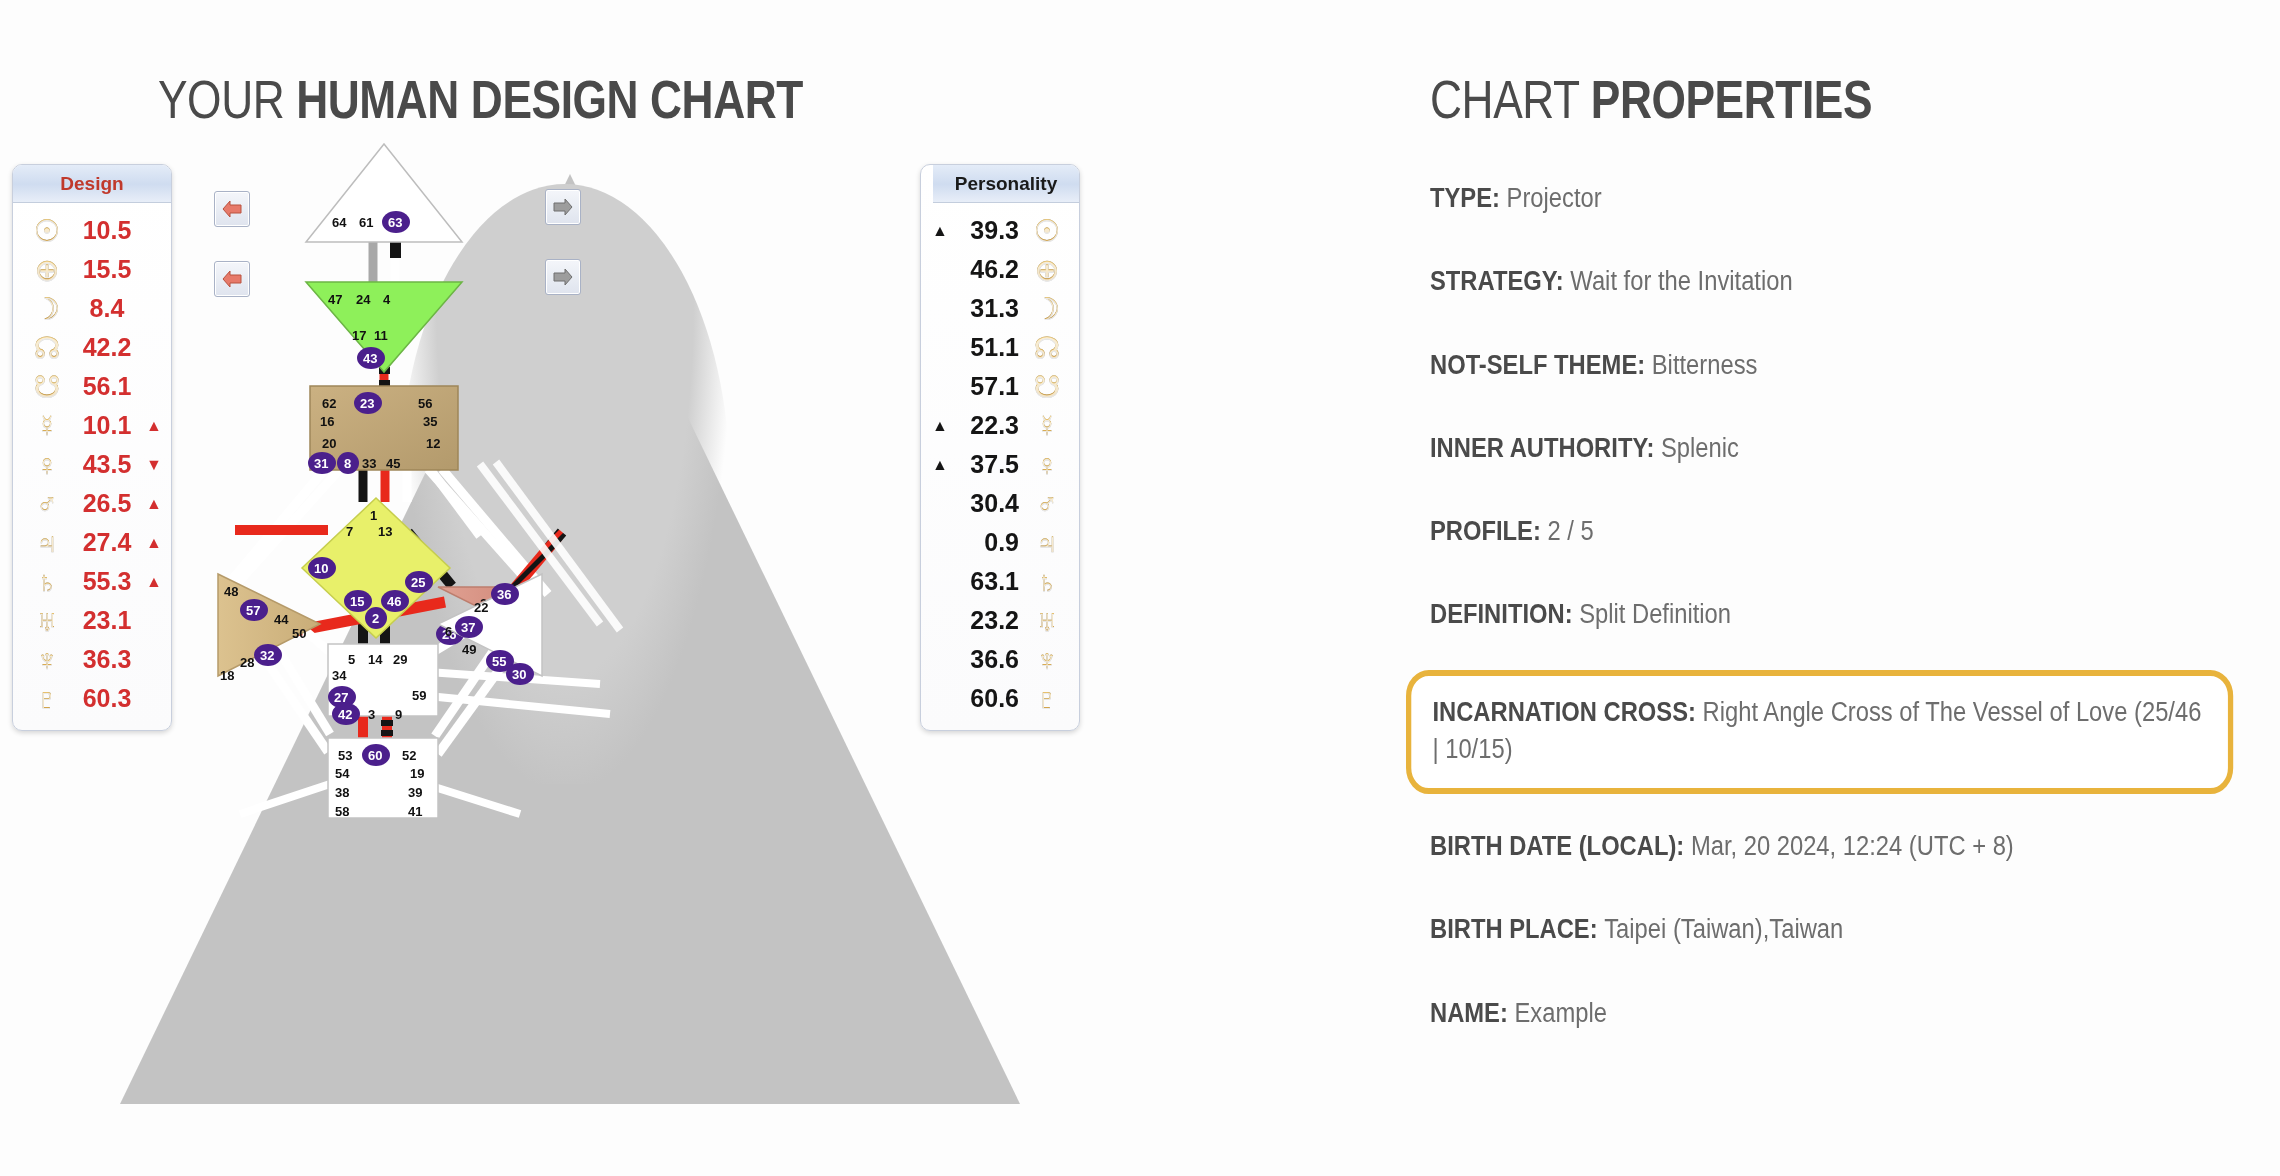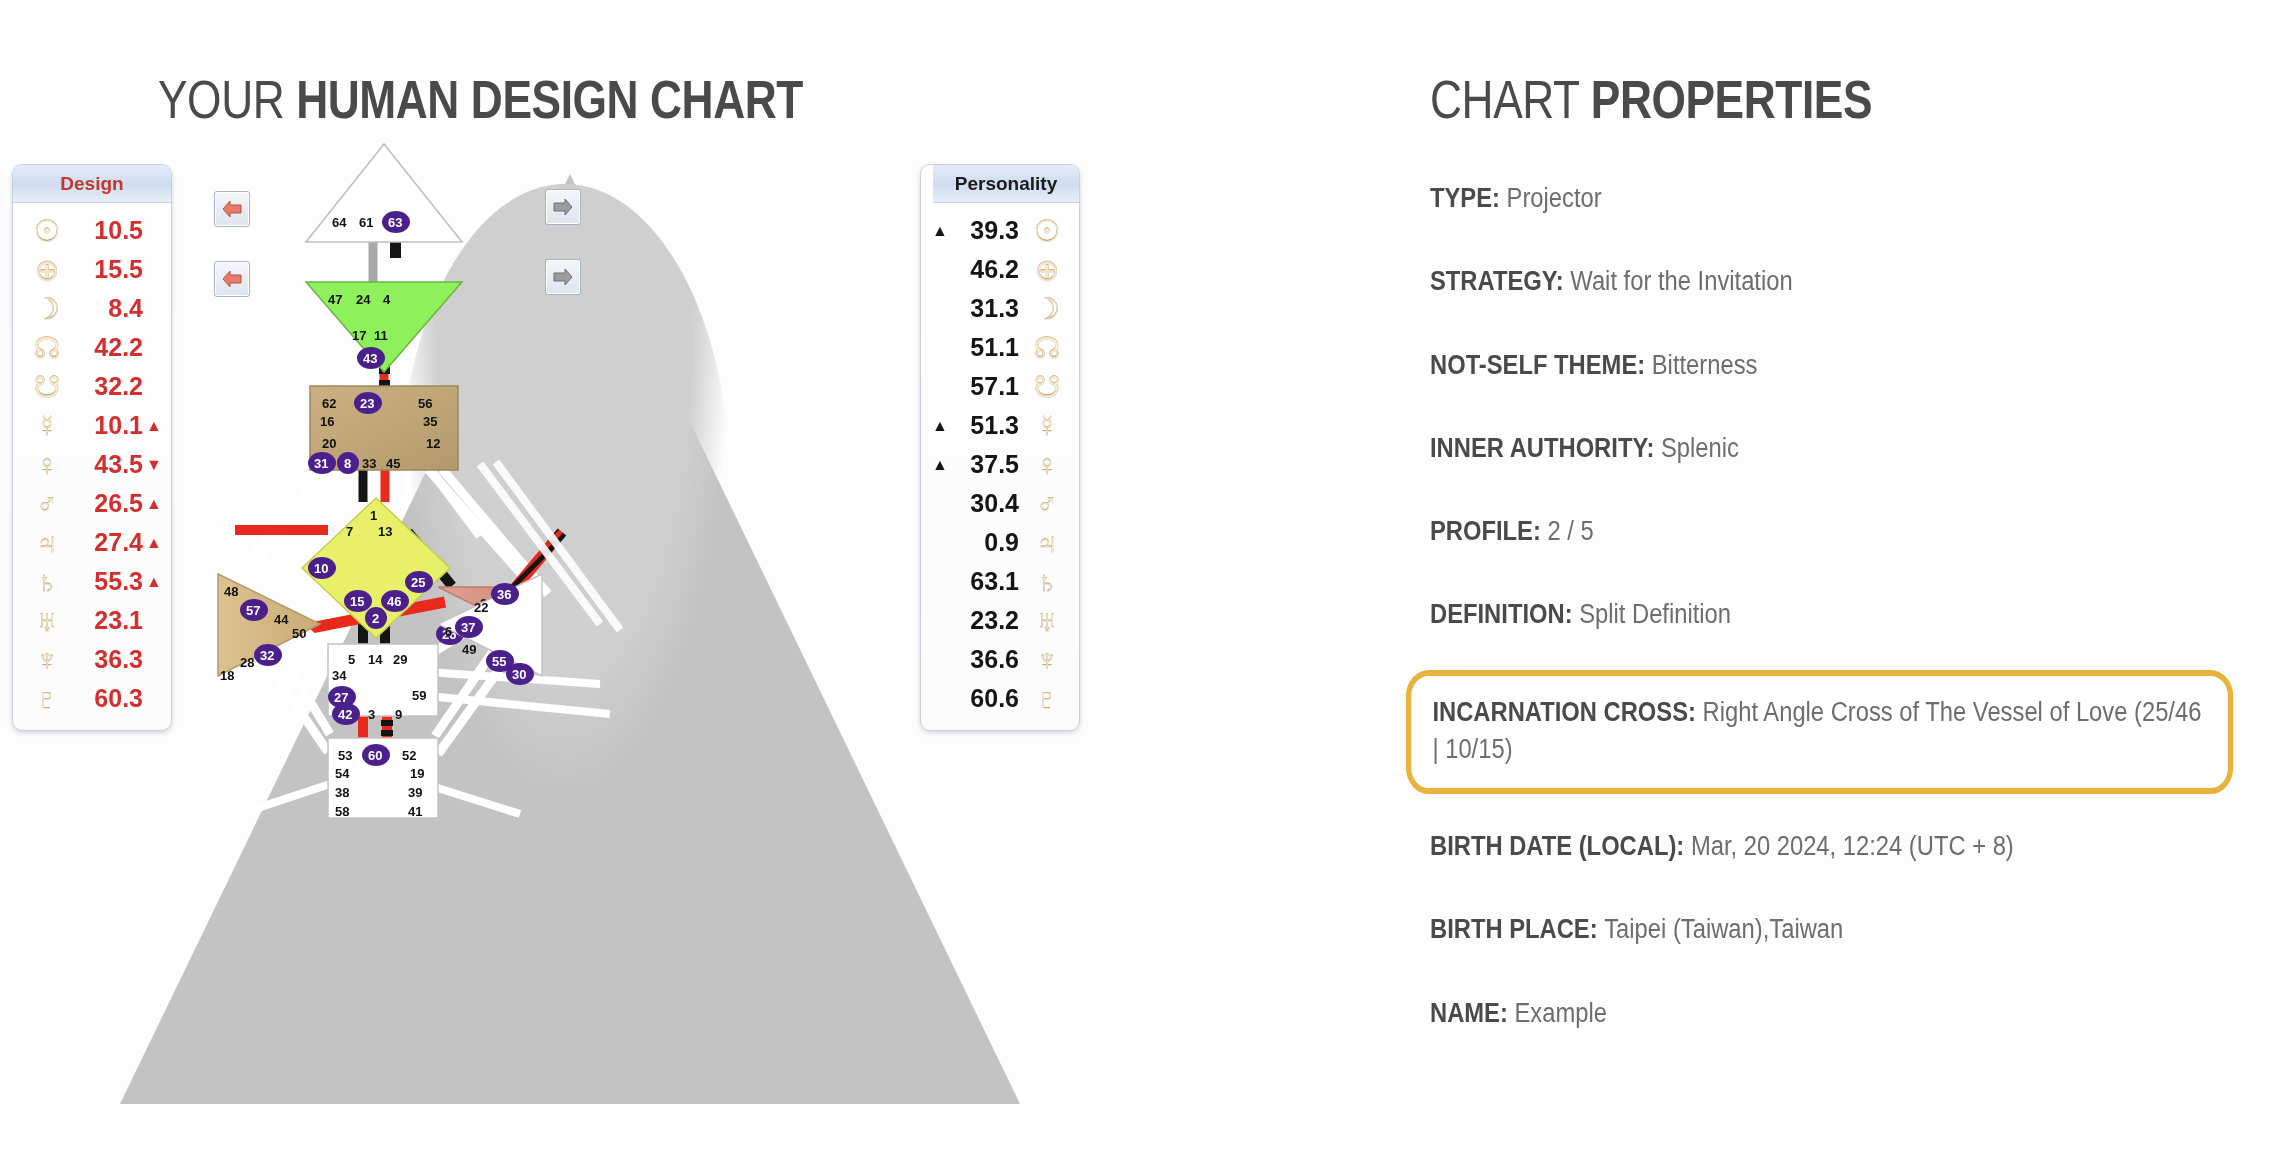--- a/index.html
+++ b/index.html
@@ -85,21 +85,21 @@
     -webkit-background-clip: text; background-clip: text;
     color: transparent;
     text-shadow: 0 1px 0 rgba(255,255,255,.7);
     filter: drop-shadow(0.5px 0.5px 0 #9a9a9a);
     flex: 0 0 48px;
   }
   .pval {
     font-size: 25px; font-weight: 700;
     min-width: 72px;
   }
-  #design-panel .pval { color: #d32f2f; text-align: right; }
+  #design-panel .pval { color: #d32f2f; text-align: center; }
   #personality-panel .pval { color: #151515; text-align: right; padding-right: 4px; }
   .pmark {
     font-size: 16px; width: 22px; text-align: center;
     flex: 0 0 22px;
   }
   #design-panel .pmark { color: #d32f2f; }
   #personality-panel .pmark { color: #151515; }
 
   
   .arrow-btn {
@@ -179,21 +179,21 @@
             <span class="pval">8.4</span>
             <span class="pmark"></span>
           </div>
           <div class="prow">
             <span class="planet-glyph">☊</span>
             <span class="pval">42.2</span>
             <span class="pmark"></span>
           </div>
           <div class="prow">
             <span class="planet-glyph">☋</span>
-            <span class="pval">32.2</span>
+            <span class="pval">56.1</span>
             <span class="pmark"></span>
           </div>
           <div class="prow">
             <span class="planet-glyph">☿</span>
             <span class="pval">10.1</span>
             <span class="pmark">▲</span>
           </div>
           <div class="prow">
             <span class="planet-glyph">♀</span>
             <span class="pval">43.5</span>
@@ -255,21 +255,21 @@
             <span class="pval">51.1</span>
             <span class="planet-glyph">☊</span>
           </div>
           <div class="prow">
             <span class="pmark"></span>
             <span class="pval">57.1</span>
             <span class="planet-glyph">☋</span>
           </div>
           <div class="prow">
             <span class="pmark">▲</span>
-            <span class="pval">51.3</span>
+            <span class="pval">22.3</span>
             <span class="planet-glyph">☿</span>
           </div>
           <div class="prow">
             <span class="pmark">▲</span>
             <span class="pval">37.5</span>
             <span class="planet-glyph">♀</span>
           </div>
           <div class="prow">
             <span class="pmark"></span>
             <span class="pval">30.4</span>

